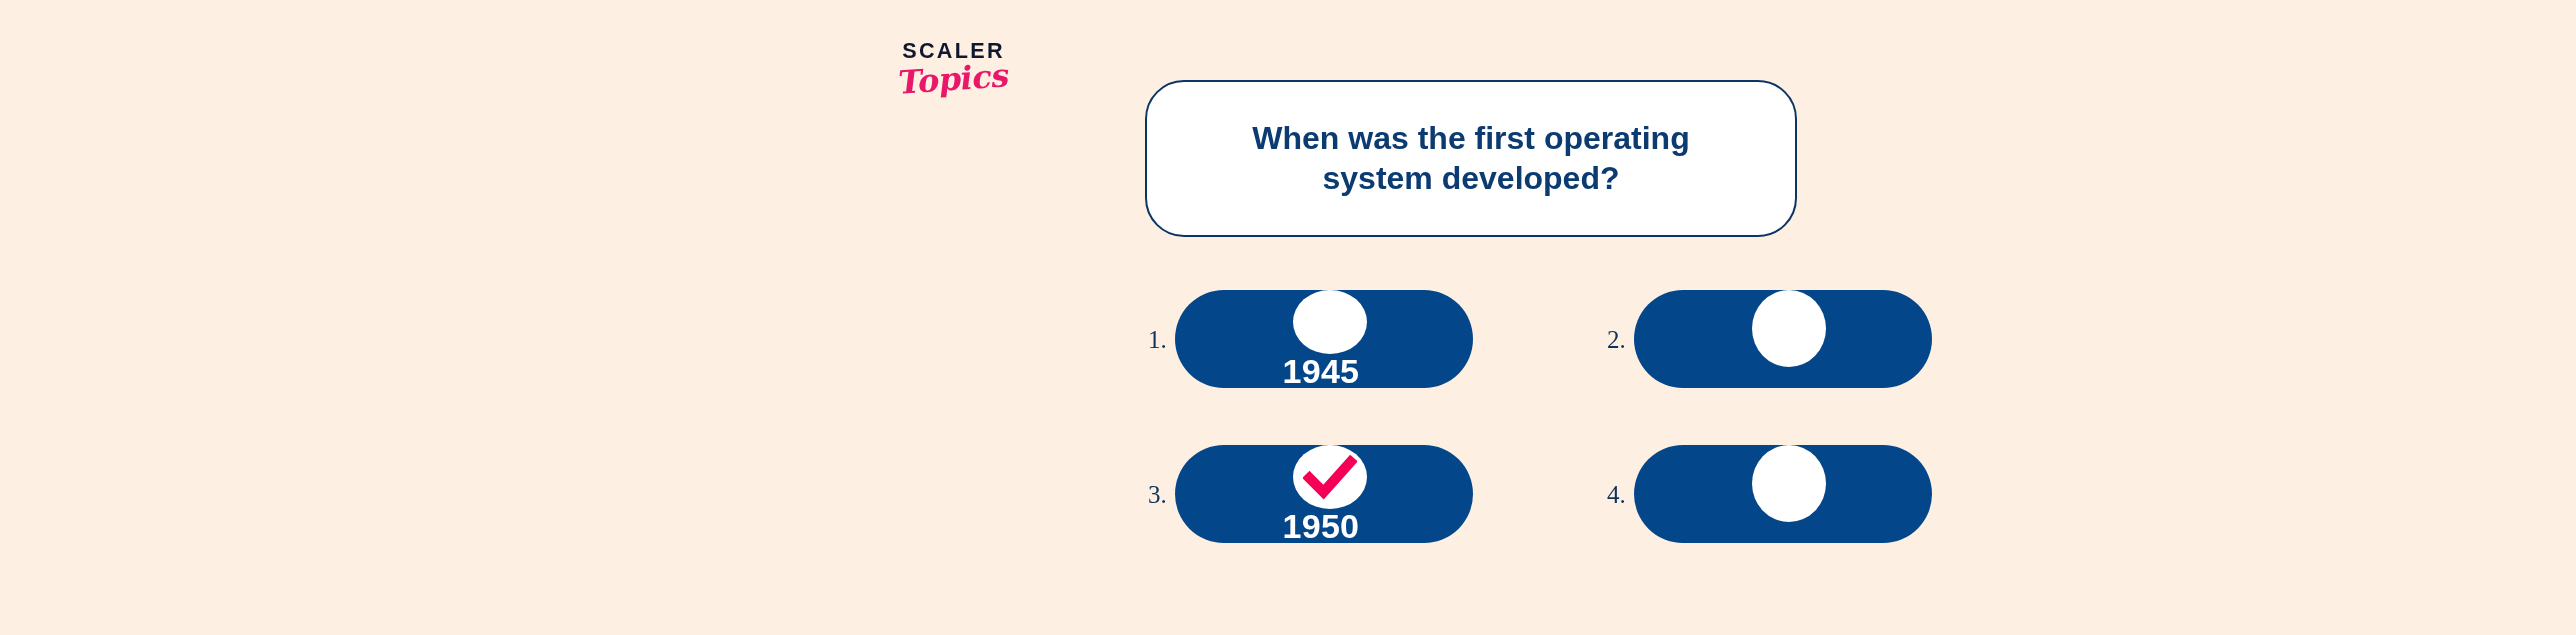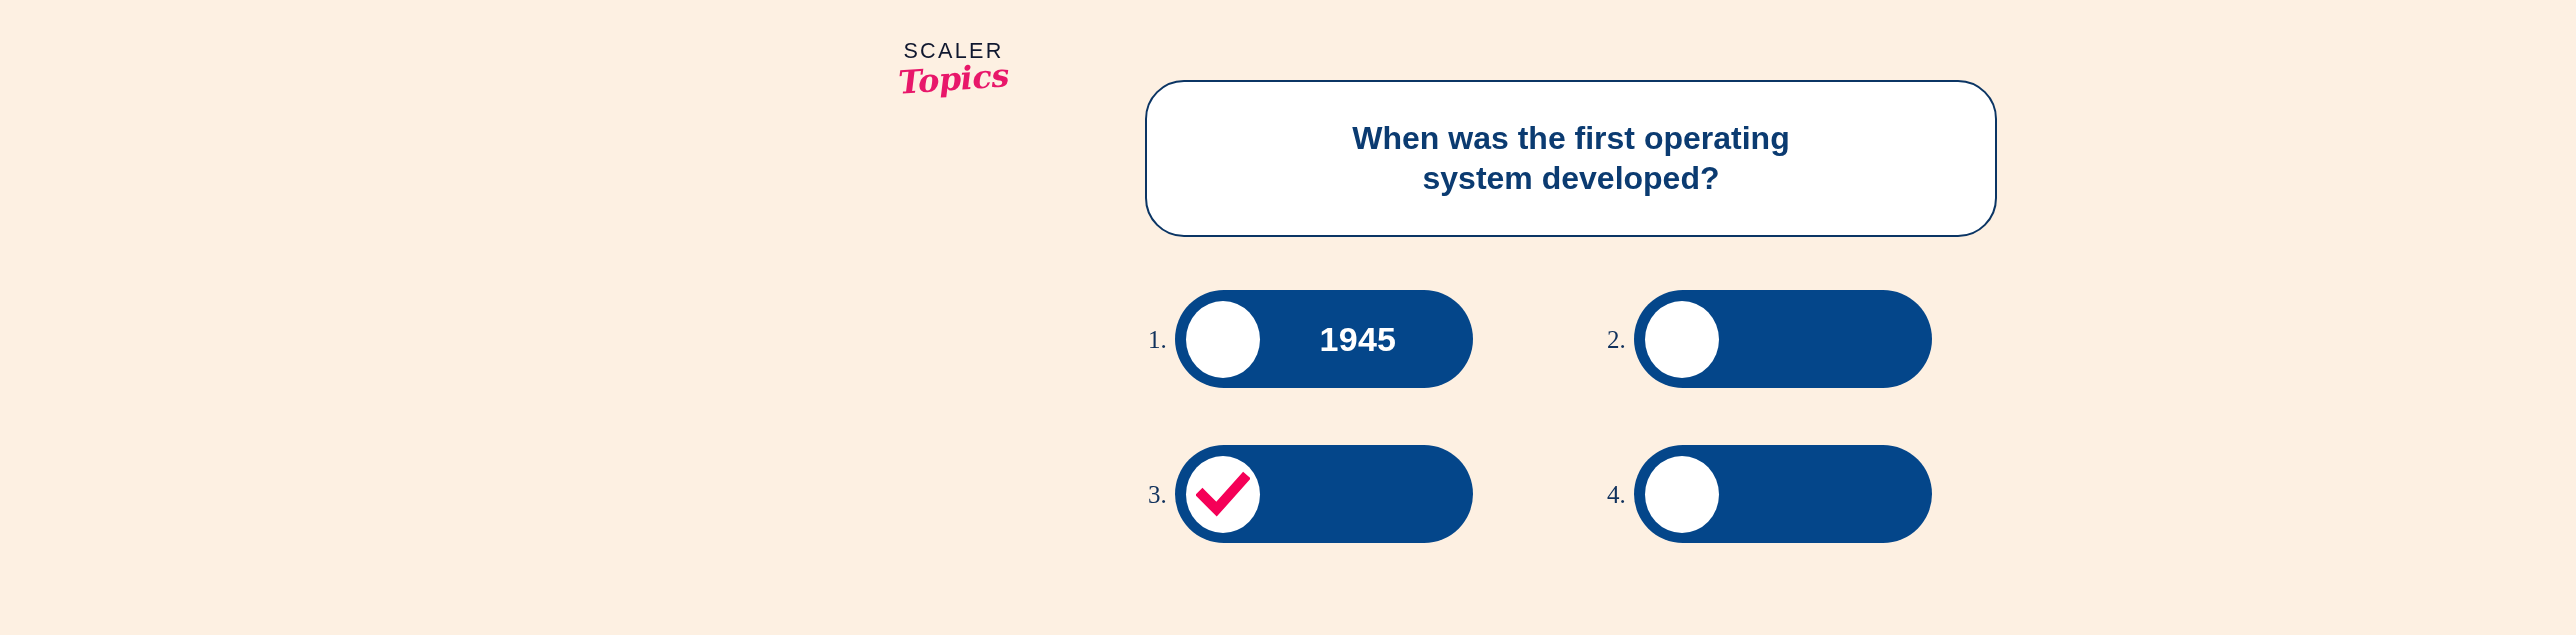--- a/index.html
+++ b/index.html
@@ -28,21 +28,21 @@
     position: absolute;
     left: 876px;
     top: 40px;
     width: 155px;
     height: 93px;
     text-align: center;
   }
   .logo-scaler {
     display: block;
     font-family: "Liberation Sans", sans-serif;
-    font-weight: 400;
+    font-weight: 700;
     font-size: 21.6px;
     letter-spacing: 2.3px;
     color: #10182F;
     line-height: 1;
     text-align: center;
     white-space: nowrap;
   }
   .logo-topics {
     display: block;
     margin-top: 1px;
@@ -56,21 +56,21 @@
     letter-spacing: -0.5px;
     transform: rotate(-4deg);
     white-space: nowrap;
   }
 
   
   .question-card {
     position: absolute;
     left: 1145px;
     top: 80px;
-    width: 852px;
+    width: 652px;
     height: 157px;
     box-sizing: border-box;
     background: #FFFFFF;
     border: 2.6px solid #0B3564;
     border-radius: 39px;
     display: flex;
     align-items: center;
     justify-content: center;
   }
   .question-text {
@@ -118,20 +118,21 @@
   .option-pill {
     position: relative;
     width: 298px;
     height: 98px;
     background: #04468A;
     border-radius: 49px;
     display: flex;
     align-items: center;
     box-sizing: border-box;
     padding-left: 11.3px;
+    flex-direction: column;
   }
 
   .option-radio {
     width: 74px;
     height: 77px;
     min-width: 74px;
     border-radius: 50%;
     background: #FFFFFF;
     display: flex;
     align-items: center;
@@ -194,20 +195,21 @@
     </div>
 
     <div class="option-row c0 r1">
       <span class="option-index">3.</span>
       <div class="option-pill">
         <span class="option-radio">
           <svg class="check-svg" viewBox="0 0 100 100" aria-hidden="true">
             <path d="M12 52 L38 78 L88 22" fill="none" stroke="#F50057" stroke-width="19" stroke-linecap="square" stroke-linejoin="miter"></path>
           </svg>
         </span>
+        <span class="option-label">1950</span>
       </div>
     </div>
 
     <div class="option-row c1 r1">
       <span class="option-index">4.</span>
       <div class="option-pill">
         <span class="option-radio">
           
         </span>
       </div>

